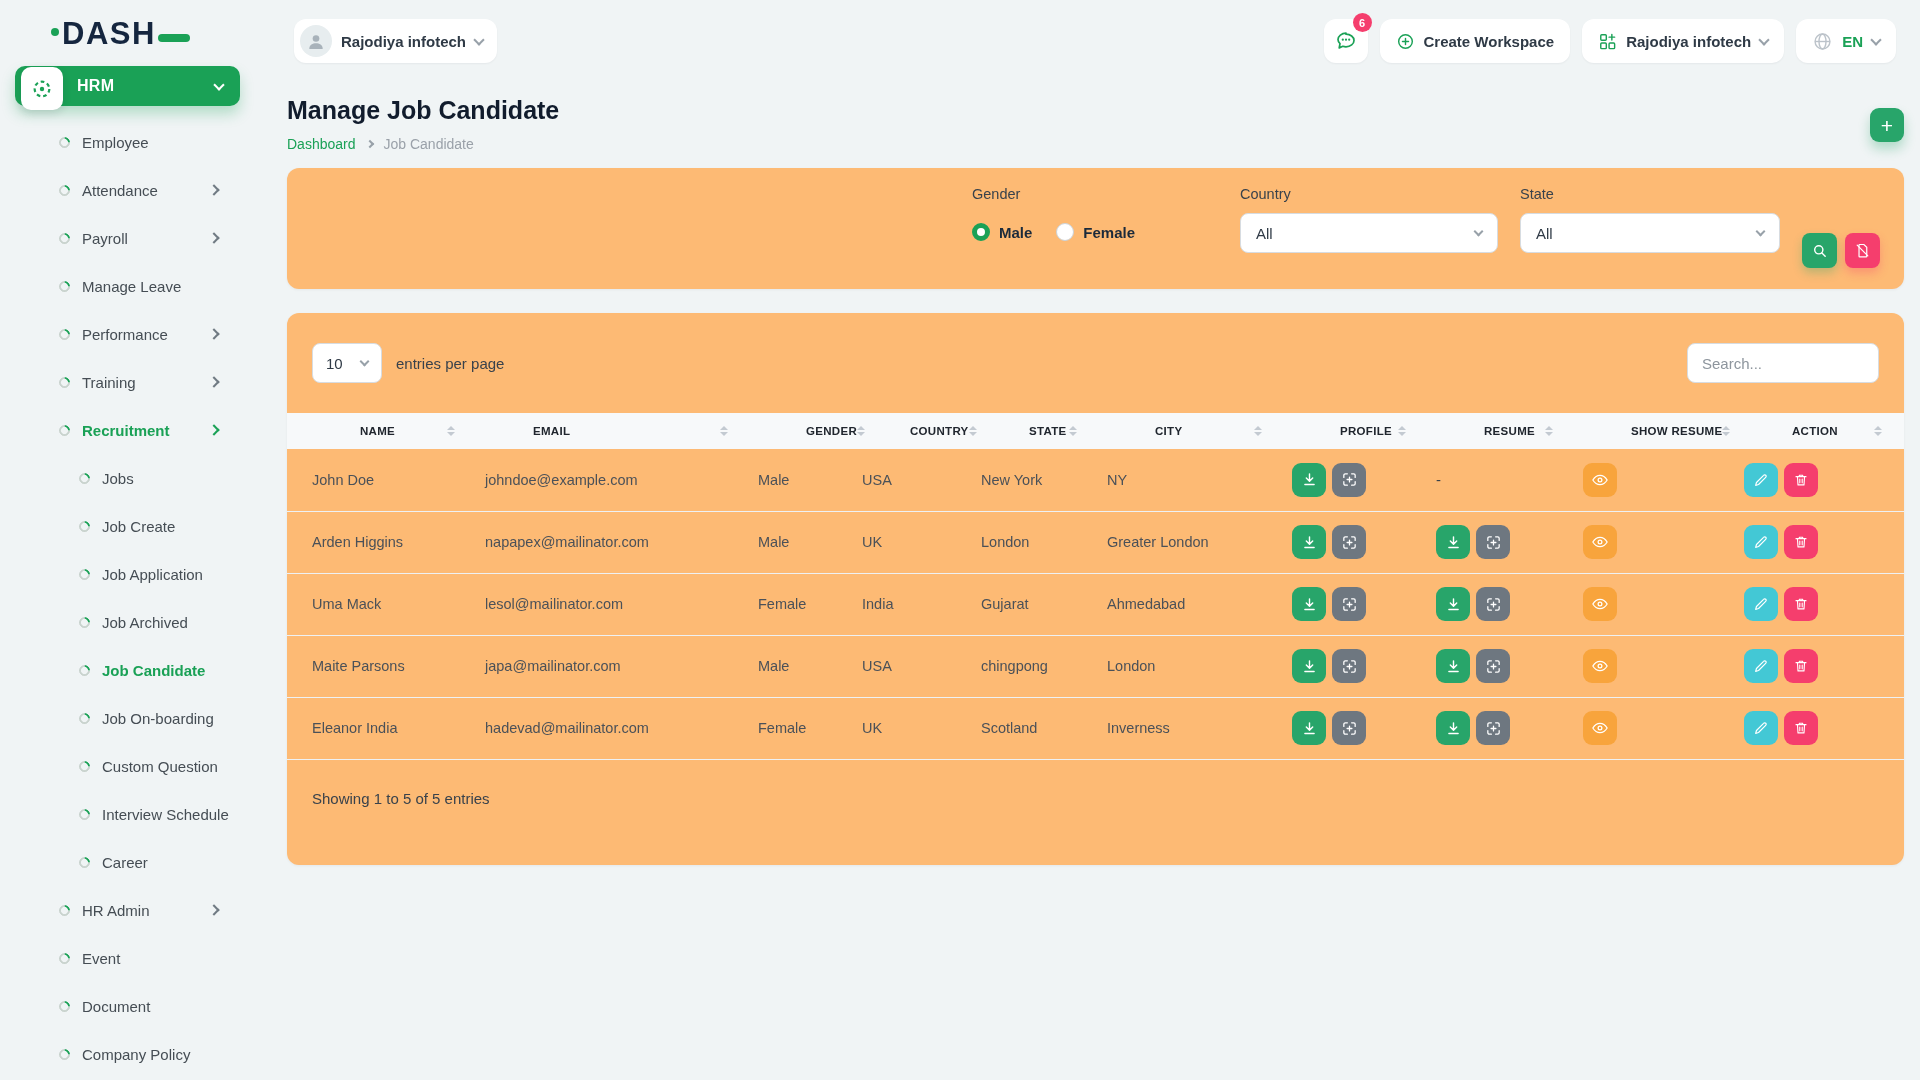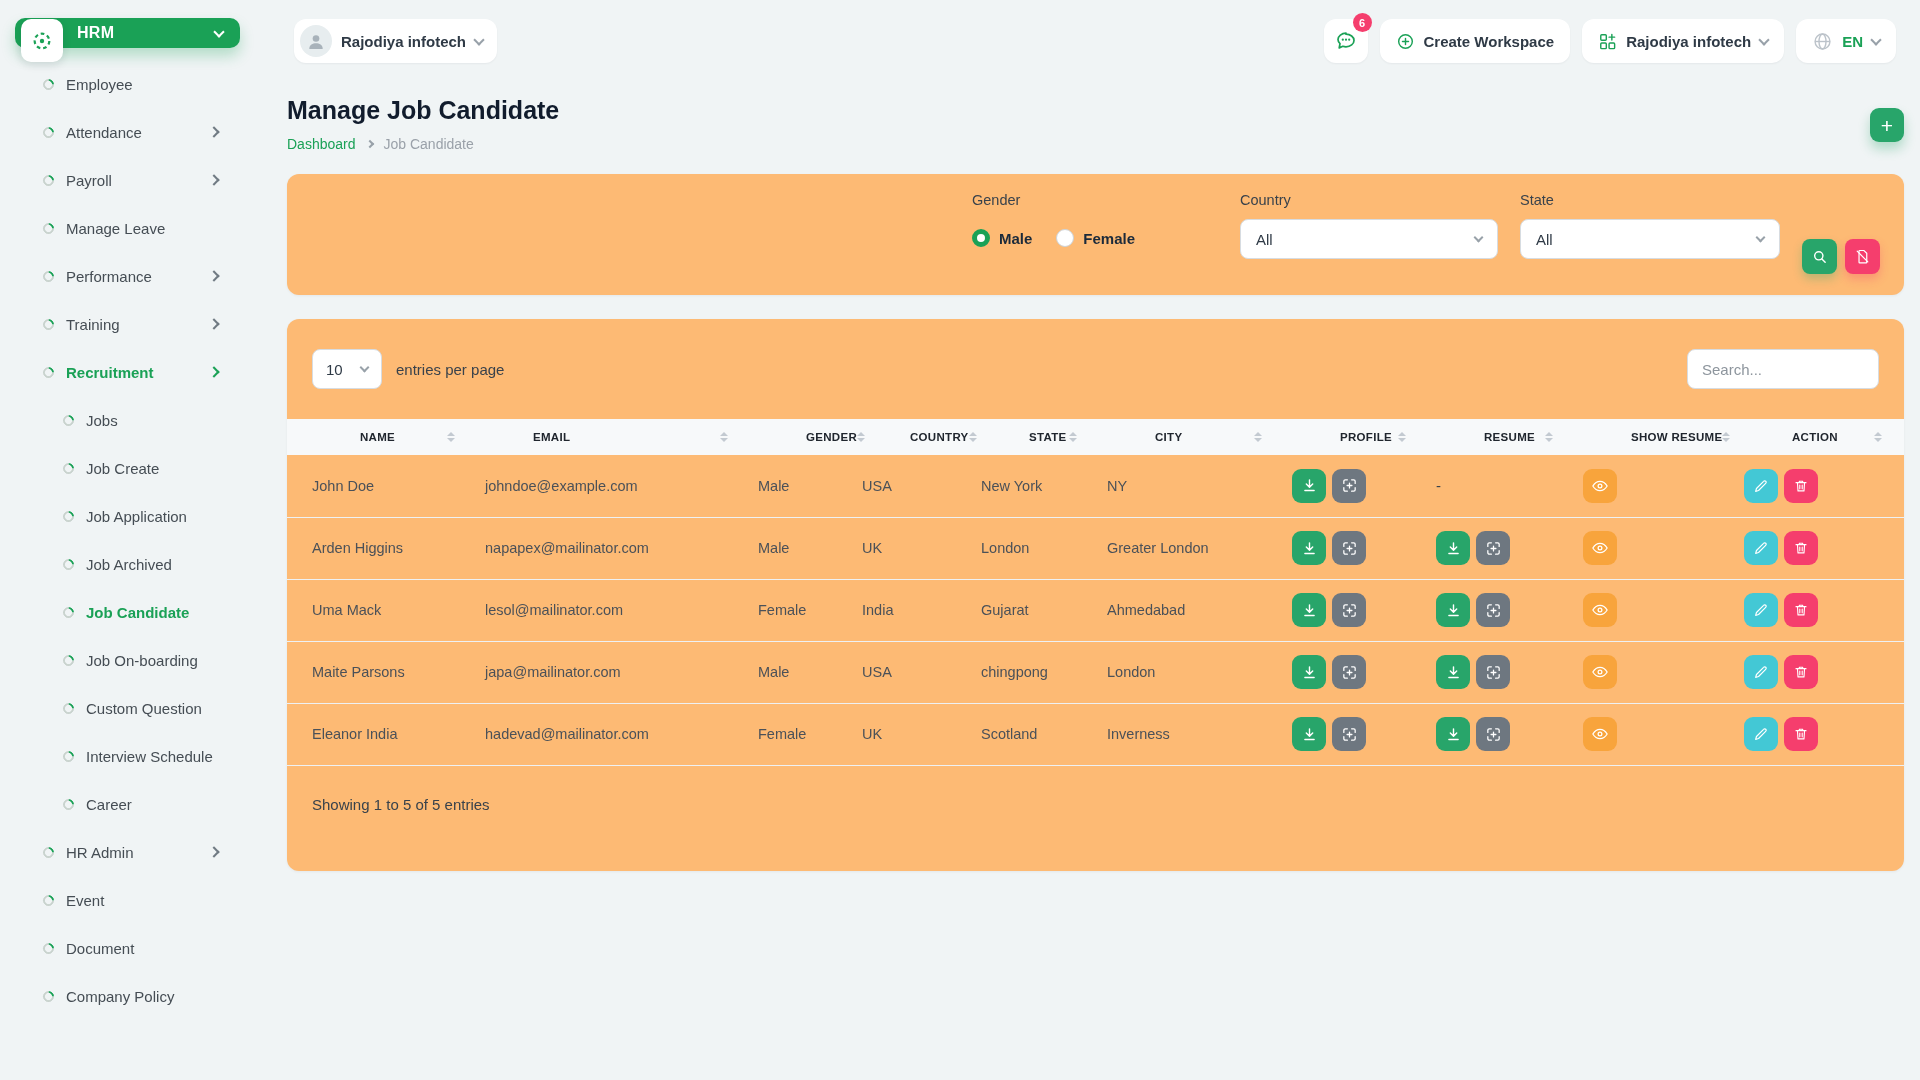--- a/index.html
+++ b/index.html
@@ -10,28 +10,28 @@
   *{margin:0;padding:0;box-sizing:border-box;font-family:"Liberation Sans","DejaVu Sans",sans-serif;}
   html,body{width:1920px;height:1080px;background:var(--bg);overflow:hidden;}
   .app{display:flex;width:100%;height:100%;}
 
   
   .sidebar{width:264px;flex:none;padding-top:10px;}
   .logo{height:48px;display:flex;align-items:center;padding-left:62px;cursor:default;}
   .logo-text{font-size:31px;font-weight:800;letter-spacing:1.5px;color:#15263f;position:relative;}
   .logo-dot{position:absolute;left:-11px;top:12px;width:8px;height:8px;border-radius:50%;background:var(--primary);}
   .logo-dash{width:32px;height:8px;border-radius:4px;background:var(--primary);margin-left:2px;margin-top:8px;}
-  .module-header{position:relative;margin:8px 24px 12px 15px;height:30px;background:var(--primary);
+  .module-header{position:relative;margin:8px 24px 12px 15px;height:40px;background:var(--primary);
     border-radius:10px;display:flex;align-items:center;color:#fff;cursor:pointer;
     box-shadow:0 8px 14px rgba(26,161,86,.28);}
   .module-icon-box{position:absolute;left:6px;top:1px;width:42px;height:43px;background:#fff;border-radius:10px;
     display:flex;align-items:center;justify-content:center;box-shadow:0 3px 8px rgba(20,30,40,.12);}
   .module-label{margin-left:62px;font-size:16px;font-weight:700;letter-spacing:.3px;}
   .module-header .chev{position:absolute;right:17px;}
-  .menu{margin-top:0;}
+  .menu{margin-top:0;margin-left:16px;}
   .menu-item{display:flex;align-items:center;height:48px;padding-left:43px;position:relative;cursor:pointer;}
   .bullet{width:11px;height:11px;border-radius:50%;border:2.5px solid #c9d3ce;border-top-color:var(--primary);
     transform:rotate(45deg);flex:none;}
   .menu-label{margin-left:12px;font-size:15px;color:#454d54;}
   .menu-item.indent{padding-left:63px;}
   .menu-item.active .menu-label{color:var(--primary);font-weight:700;}
   .menu-item .chev{position:absolute;right:46px;}
   .menu-item.active .chev{border-color:var(--primary);}
 
   
@@ -50,21 +50,21 @@
   .avatar{width:32px;height:32px;border-radius:50%;background:#e7edef;display:flex;align-items:center;justify-content:center;overflow:hidden;}
   .topbar-right{margin-left:auto;display:flex;align-items:center;gap:12px;}
   .icon-pill{position:relative;width:44px;height:44px;background:#fff;border-radius:12px;display:flex;align-items:center;
     justify-content:center;cursor:pointer;box-shadow:0 1px 2px rgba(16,24,40,.05);}
   .badge{position:absolute;top:-6px;right:-4px;min-width:19px;height:19px;padding:0 4px;border-radius:10px;background:var(--pink);
     color:#fff;font-size:11px;font-weight:700;display:flex;align-items:center;justify-content:center;}
   .lang-label{color:var(--primary);font-weight:700;}
 
   
   .content{padding:24px 16px 0 23px;flex:1;}
-  .page-head{display:flex;align-items:flex-start;margin-bottom:22px;}
+  .page-head{display:flex;align-items:flex-start;margin-bottom:16px;}
   .page-title{font-size:25px;font-weight:700;color:var(--ink);margin-bottom:11px;}
   .breadcrumb{display:flex;align-items:center;gap:11px;font-size:14px;}
   .bc-link{color:var(--primary);cursor:pointer;}
   .bc-current{color:var(--muted);}
   .breadcrumb .chev{width:6px;height:6px;}
   .add-btn{margin-left:auto;margin-top:12px;width:34px;height:34px;border:none;border-radius:9px;background:var(--green-btn);
     color:#fff;font-size:21px;line-height:1;cursor:pointer;display:flex;align-items:center;justify-content:center;
     box-shadow:0 7px 12px rgba(40,165,106,.32);}
 
   .card{background:#fdba74;border-radius:12px;box-shadow:0 1px 3px rgba(16,24,40,.05);}
@@ -121,20 +121,24 @@
   .icon-btn.pink{background:var(--pink);}
   .resume-empty{font-size:15px;color:#39424b;}
   .table-footer{padding:30px 25px 58px;font-size:15px;color:#39424b;}
 </style>
 </head>
 <body>
 
 <div class="app">
 
   <aside class="sidebar">
+    <div class="logo">
+      <span class="logo-text">DASH<span class="logo-dot"></span></span>
+      <span class="logo-dash"></span>
+    </div>
     <div class="module-header">
       <span class="module-icon-box">
         <svg width="22" height="22" viewBox="0 0 24 24">
           <circle cx="12" cy="12" r="8" fill="none" stroke="#1aa156" stroke-width="2.4" stroke-dasharray="4 3.2"></circle>
           <circle cx="12" cy="12" r="2.4" fill="#1aa156"></circle>
         </svg>
       </span>
       <span class="module-label">HRM</span>
       <span class="chev down white"></span>
     </div>

